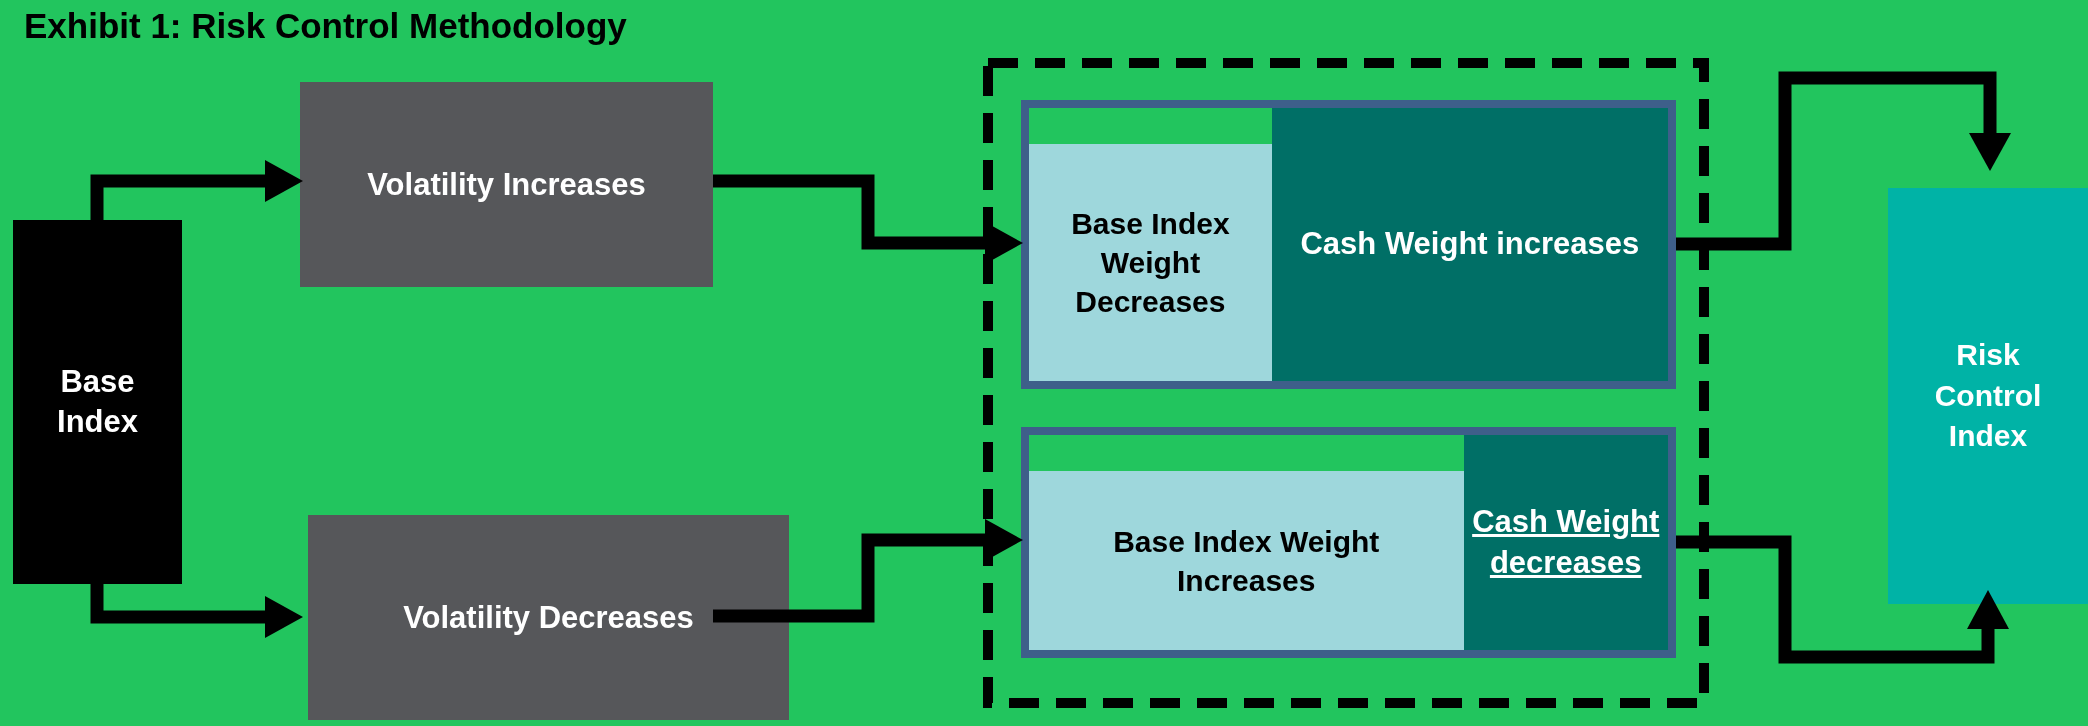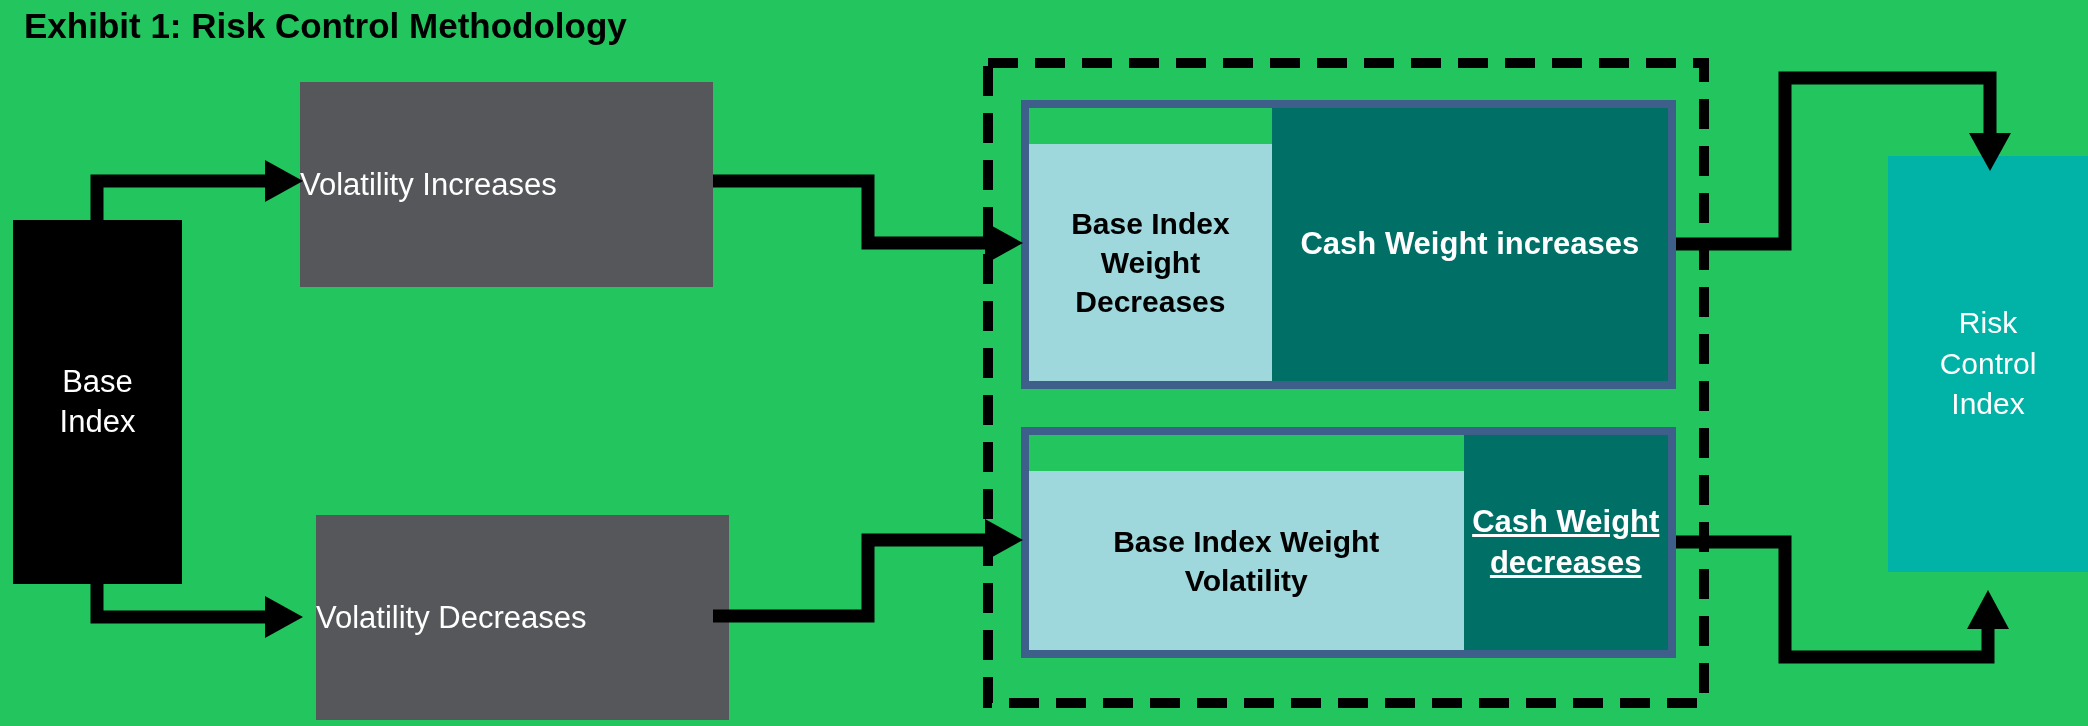--- a/index.html
+++ b/index.html
@@ -27,40 +27,40 @@
     left:24px; top:6px;
     font-size:35px;
     font-weight:700;
     color:var(--text-dark);
     white-space:nowrap;
   }
   .box{
     position:absolute;
     display:flex;
     align-items:center;
-    justify-content:flex-start;
+    justify-content:center;
     text-align:center;
-    font-weight:400;
+    font-weight:700;
   }
   .base-index{
     left:13px; top:220px;
     width:169px; height:364px;
     background:var(--black);
     color:var(--text-light);
     font-size:31px;
     line-height:1.3;
     padding:0 28px;
   }
   .vol-box{
     background:var(--gray-box);
     color:var(--text-light);
     font-size:31px;
   }
   .vol-inc{ left:300px; top:82px;  width:413px; height:205px; }
-  .vol-dec{ left:316px; top:515px; width:413px; height:205px; }
+  .vol-dec{ left:308px; top:515px; width:481px; height:205px; }
   .split-box{
     position:absolute;
     left:1021px;
     width:655px;
     border:8px solid var(--split-border);
     display:flex;
     flex-direction:row;
   }
   .split-top{ top:100px; height:289px; }
   .split-bottom{ top:427px; height:231px; }
@@ -81,21 +81,21 @@
   .seg-dark{
     background:var(--dark-teal);
     color:var(--text-light);
     font-size:31px;
   }
   .split-top .seg-light{ width:38%; padding:0 30px; }
   .split-top .seg-dark{ width:62%; padding:12px 10px; }
   .split-bottom .seg-light{ width:68%; padding:0 40px; }
   .split-bottom .seg-dark{ width:32%; padding:4px 8px;text-decoration:underline; }
   .risk-box{
-    left:1888px; top:156px;
+    left:1888px; top:188px;
     width:200px; height:416px;
     background:var(--risk-teal);
     color:var(--text-light);
     font-size:30px;
     line-height:1.35;
     padding:0 30px;
   }
   .arrow-layer{
     position:absolute;
     left:0; top:0;
@@ -139,21 +139,21 @@
     <div class="seg seg-light">
       <span>Base Index Weight Decreases</span>
     </div>
     <div class="seg seg-dark">
       <span>Cash Weight increases</span>
     </div>
   </div>
 
   <div class="split-box split-bottom">
     <div class="seg seg-light">
-      <span>Base Index Weight Volatility</span>
+      <span>Base Index Weight Increases</span>
     </div>
     <div class="seg seg-dark">
       <span>Cash Weight decreases</span>
     </div>
   </div>
 
   <div class="box risk-box">
     <span>Risk Control Index</span>
   </div>
 

